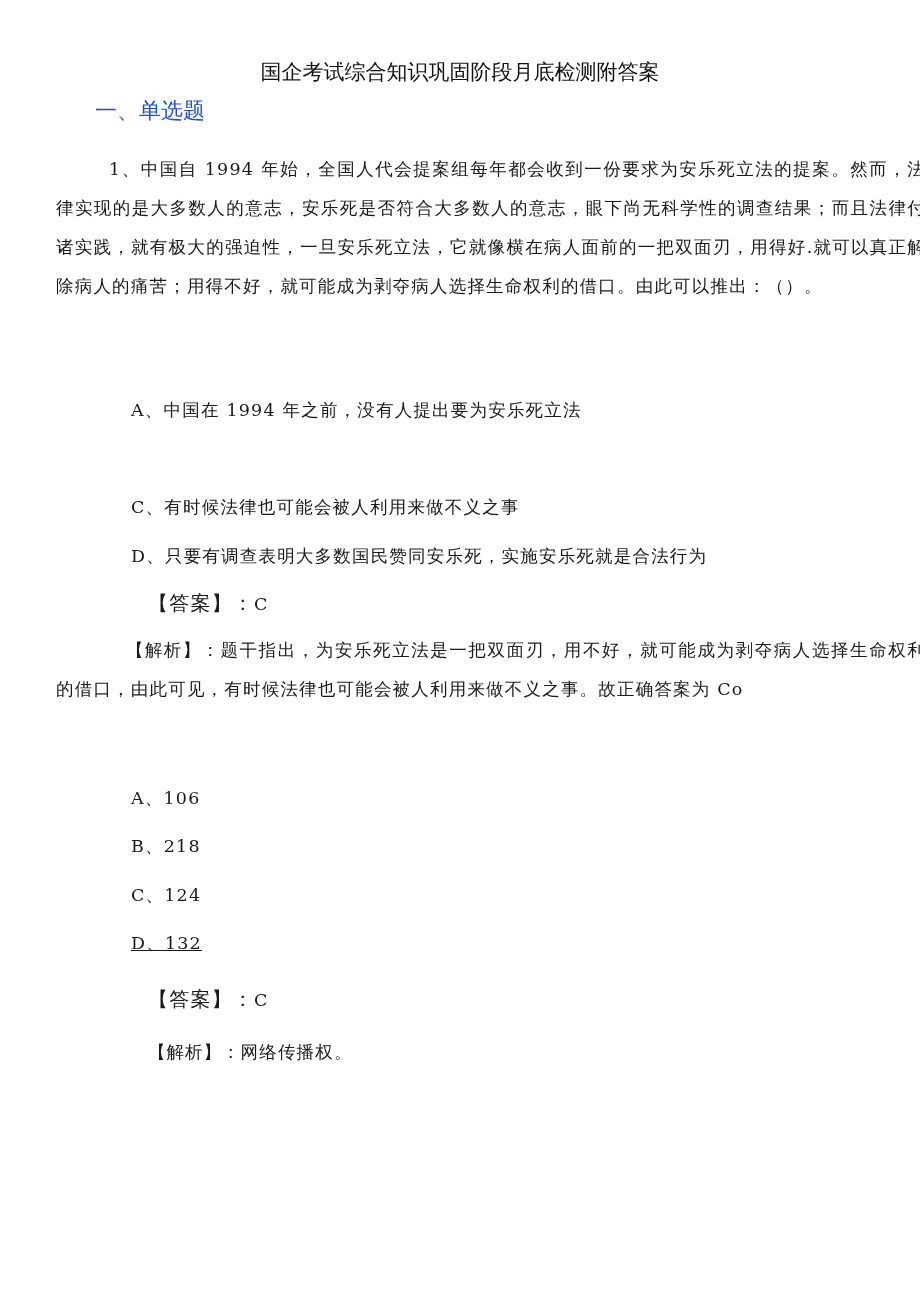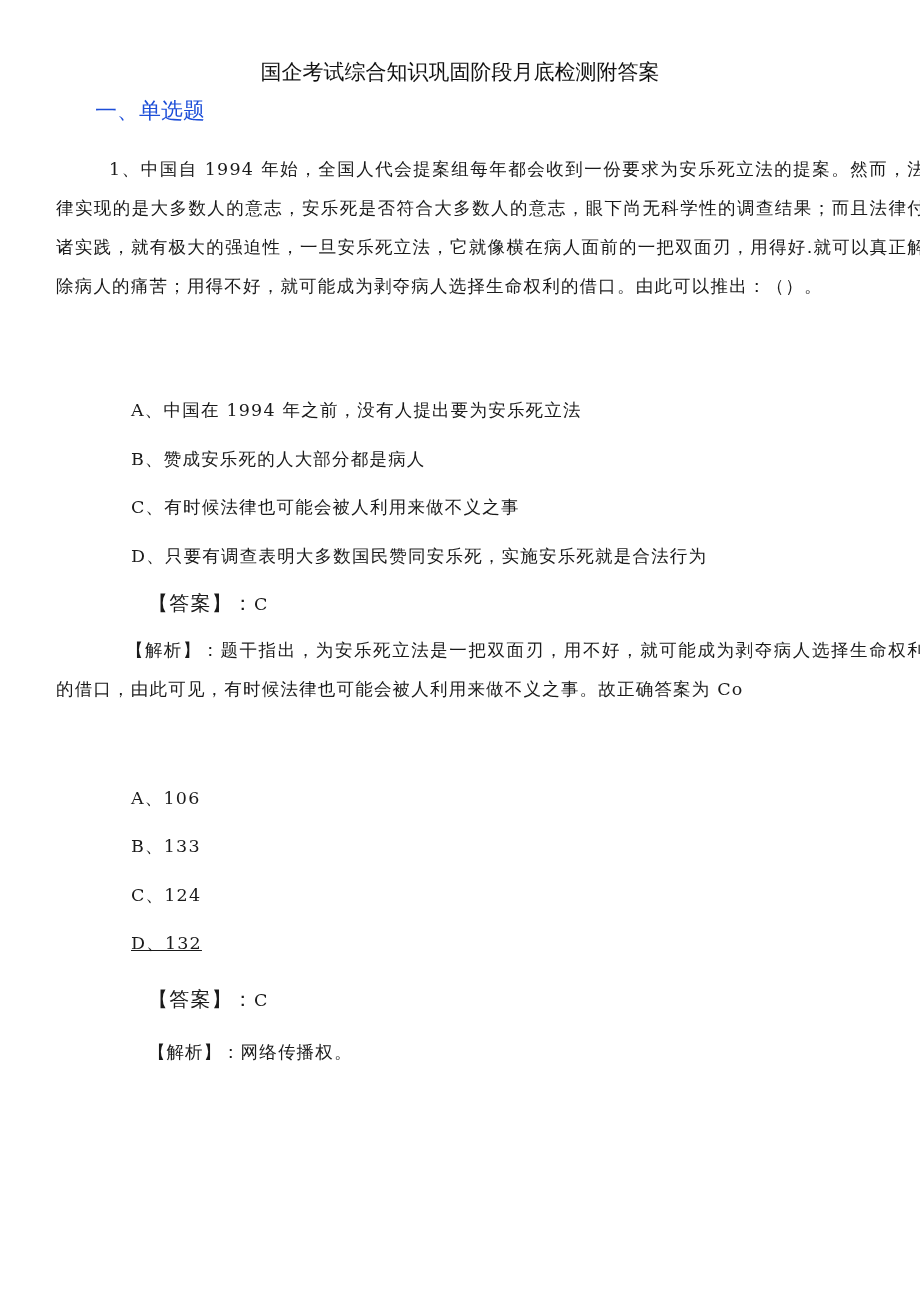--- a/index.html
+++ b/index.html
@@ -22,33 +22,32 @@
 
 <div class="page">
 
   <div class="title">国企考试综合知识巩固阶段月底检测附答案</div>
 
   <div class="section">一、单选题</div>
 
   <div class="para indent" style="top:150px;">1、中国自 1994 年始，全国人代会提案组每年都会收到一份要求为安乐死立法的提案。然而，法律实现的是大多数人的意志，安乐死是否符合大多数人的意志，眼下尚无科学性的调查结果；而且法律付诸实践，就有极大的强迫性，一旦安乐死立法，它就像横在病人面前的一把双面刃，用得好.就可以真正解除病人的痛苦；用得不好，就可能成为剥夺病人选择生命权利的借口。由此可以推出：（）。</div>
 
   <div class="line" style="top:398px;">A、中国在 1994 年之前，没有人提出要为安乐死立法</div>
-  <div class="line" style="top:447px;">B、赞成安乐死的人大部分都是病人</div>
   <div class="line" style="top:495px;">C、有时候法律也可能会被人利用来做不义之事</div>
   <div class="line" style="top:544px;">D、只要有调查表明大多数国民赞同安乐死，实施安乐死就是合法行为</div>
 
   <div class="line" style="top:590px; left:112px;">
     <span class="answer-label">【答案】：</span><span>C</span>
   </div>
 
   <div class="para" style="top:631px; text-indent:70px;"><span class="explain-label">【解析】：</span><span>题干指出，为安乐死立法是一把双面刃，用不好，就可能成为剥夺病人选择生命权利的借口，由此可见，有时候法律也可能会被人利用来做不义之事。故正确答案为 Co</span></div>
 
 
   <div class="line" style="top:786px;">A、106</div>
-  <div class="line" style="top:834px;">B、133</div>
+  <div class="line" style="top:834px;">B、218</div>
   <div class="line" style="top:883px;">C、124</div>
   <div class="line" style="top:931px;text-decoration:underline;">D、132</div>
 
   <div class="line" style="top:986px; left:112px;">
     <span class="answer-label">【答案】：</span><span>C</span>
   </div>
 
   <div class="line" style="top:1040px; left:112px;"><span class="explain-label">【解析】：</span><span>网络传播权。</span></div>
 
 

